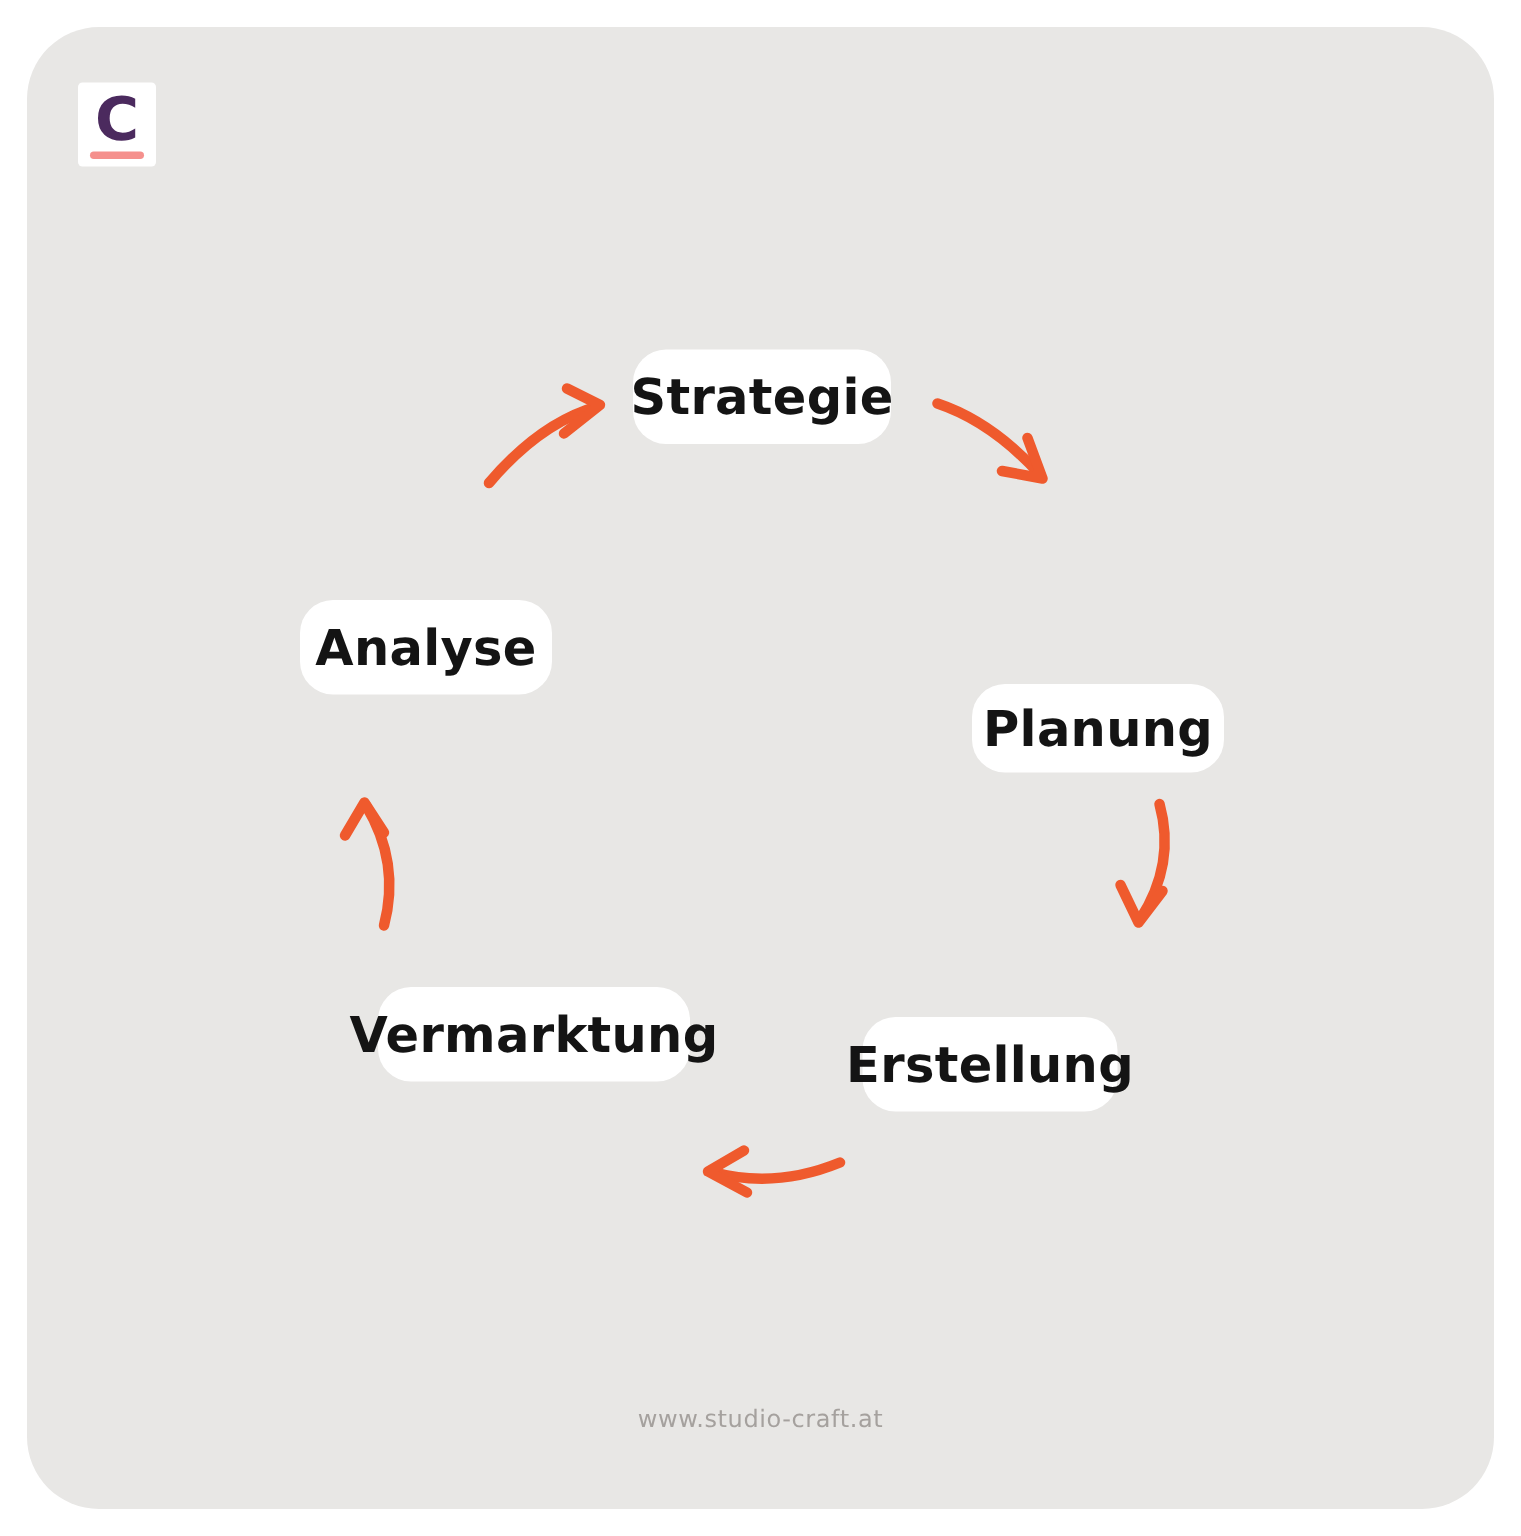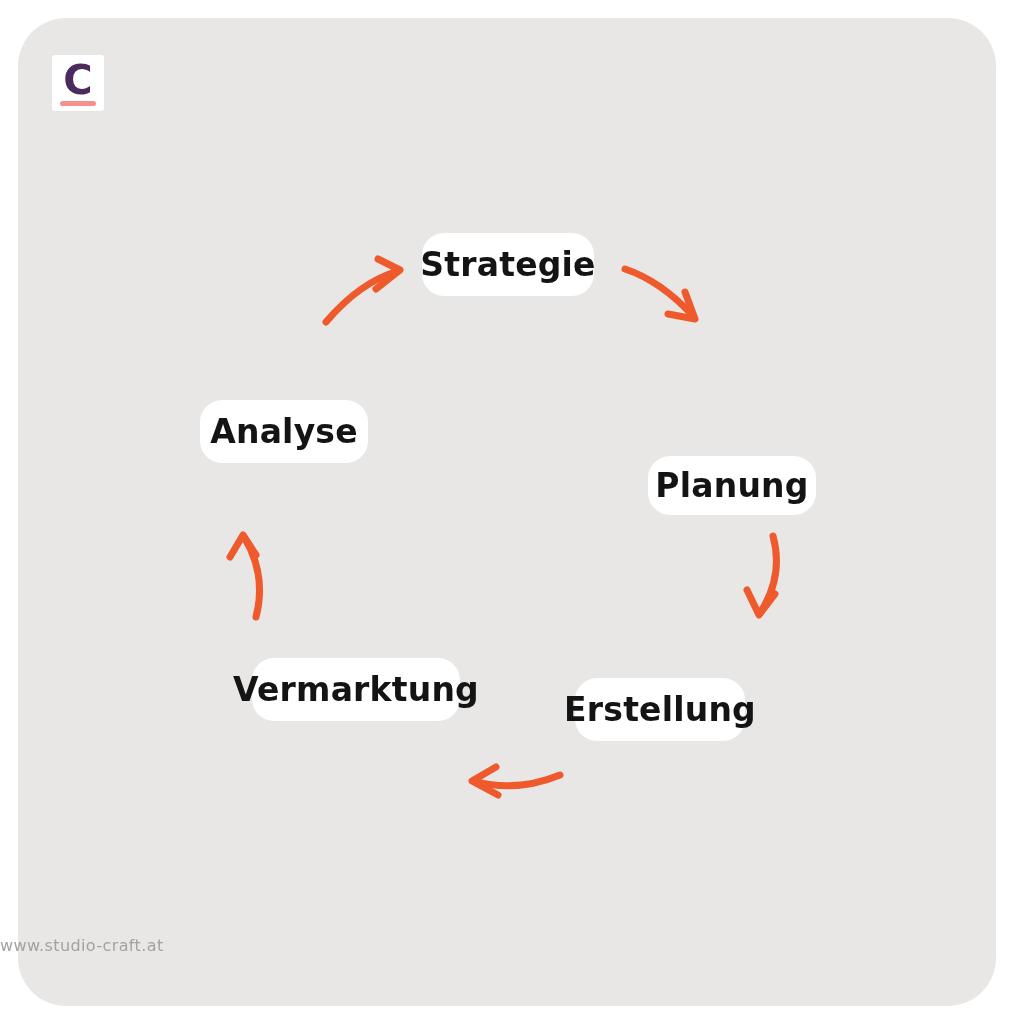--- a/index.html
+++ b/index.html
@@ -78,20 +78,21 @@
   }
   .arrow-ana-str { left: 318px; top: 252px; }
   .arrow-str-pla { left: 615px; top: 255px; }
   .arrow-pla-ers { left: 735px; top: 528px; }
   .arrow-ers-ver { left: 462px; top: 755px; }
   .arrow-ver-ana { left: 222px; top: 525px; }
   .footer {
     position: absolute;
     left: 0; top: 936px;
     width: 1014px;
+    text-align: center;
     font-size: 16px;
     letter-spacing: 0.4px;
     color: var(--footer-text, #A5A19E);
   }
 </style>
 </head>
 <body>
 
 <div class="card"></div>
 

